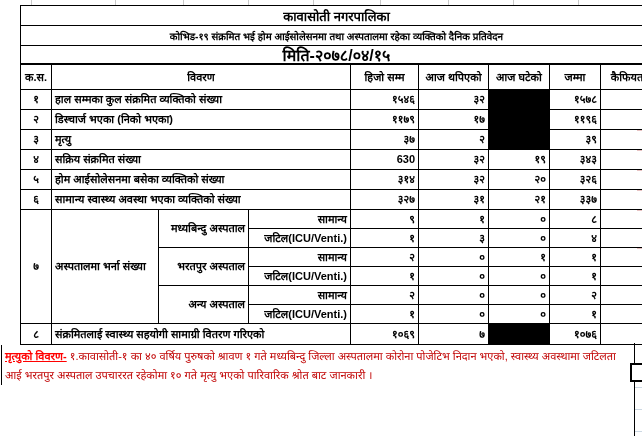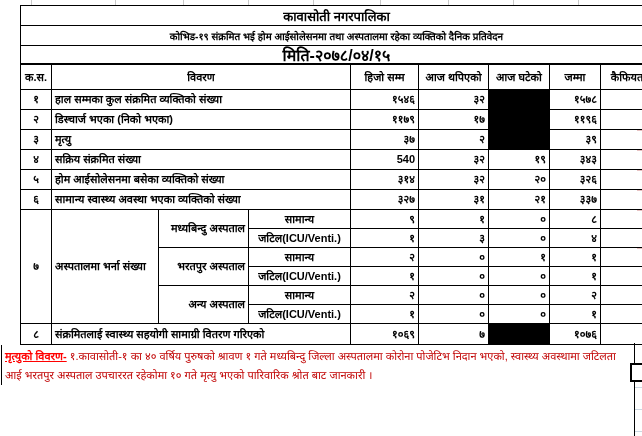--- a/index.html
+++ b/index.html
@@ -23,21 +23,21 @@
   table.rep th{text-align:center;}
   tr.hrow{height:25px;}
   tr.drow{height:20px;}
   tr.srow{height:19px;}
   tr.lrow{height:21px;}
   td.sn{text-align:center;}
   td.desc{text-align:left;padding-left:4px;}
   td.num{text-align:right;padding-right:10px;}
   td.redacted{background:#000;}
   td.hosp{text-align:right;padding-left:3px;}
-  td.cat{text-align:center;padding-left:3px;}
+  td.cat{text-align:right;padding-left:3px;}
   th.colh-left{text-align:left;padding-left:5px;margin-left:41px;}
   
   .notes{position:absolute;left:1px;top:345px;width:628px;border-left:1px solid #000;
          padding:2px 2px 0 3px;font-size:11px;line-height:19px;color:#c00000;}
   .notes .lbl{color:#ff0000;font-weight:bold;text-decoration:underline;}
   .rightline{position:absolute;left:634px;top:343px;width:1px;height:93px;background:#000;}
   .selbox{position:absolute;left:630px;top:363px;width:14px;height:19px;
           border:2px solid #000;background:#fff;box-sizing:border-box;}
 </style>
 </head>
@@ -122,21 +122,21 @@
         <td class="desc" colspan="3">मृत्यु</td>
         <td class="num">३७</td>
         <td class="num">२</td>
         <td class="num redacted"></td>
         <td class="num">३९</td>
         <td></td>
       </tr>
       <tr class="drow">
         <td class="sn">४</td>
         <td class="desc" colspan="3">सक्रिय संक्रमित संख्या</td>
-        <td class="num">540</td>
+        <td class="num">630</td>
         <td class="num">३२</td>
         <td class="num">१९</td>
         <td class="num">३४३</td>
         <td></td>
       </tr>
       <tr class="drow">
         <td class="sn">५</td>
         <td class="desc" colspan="3">होम आईसोलेसनमा बसेका व्यक्तिको संख्या</td>
         <td class="num">३१४</td>
         <td class="num">३२</td>

